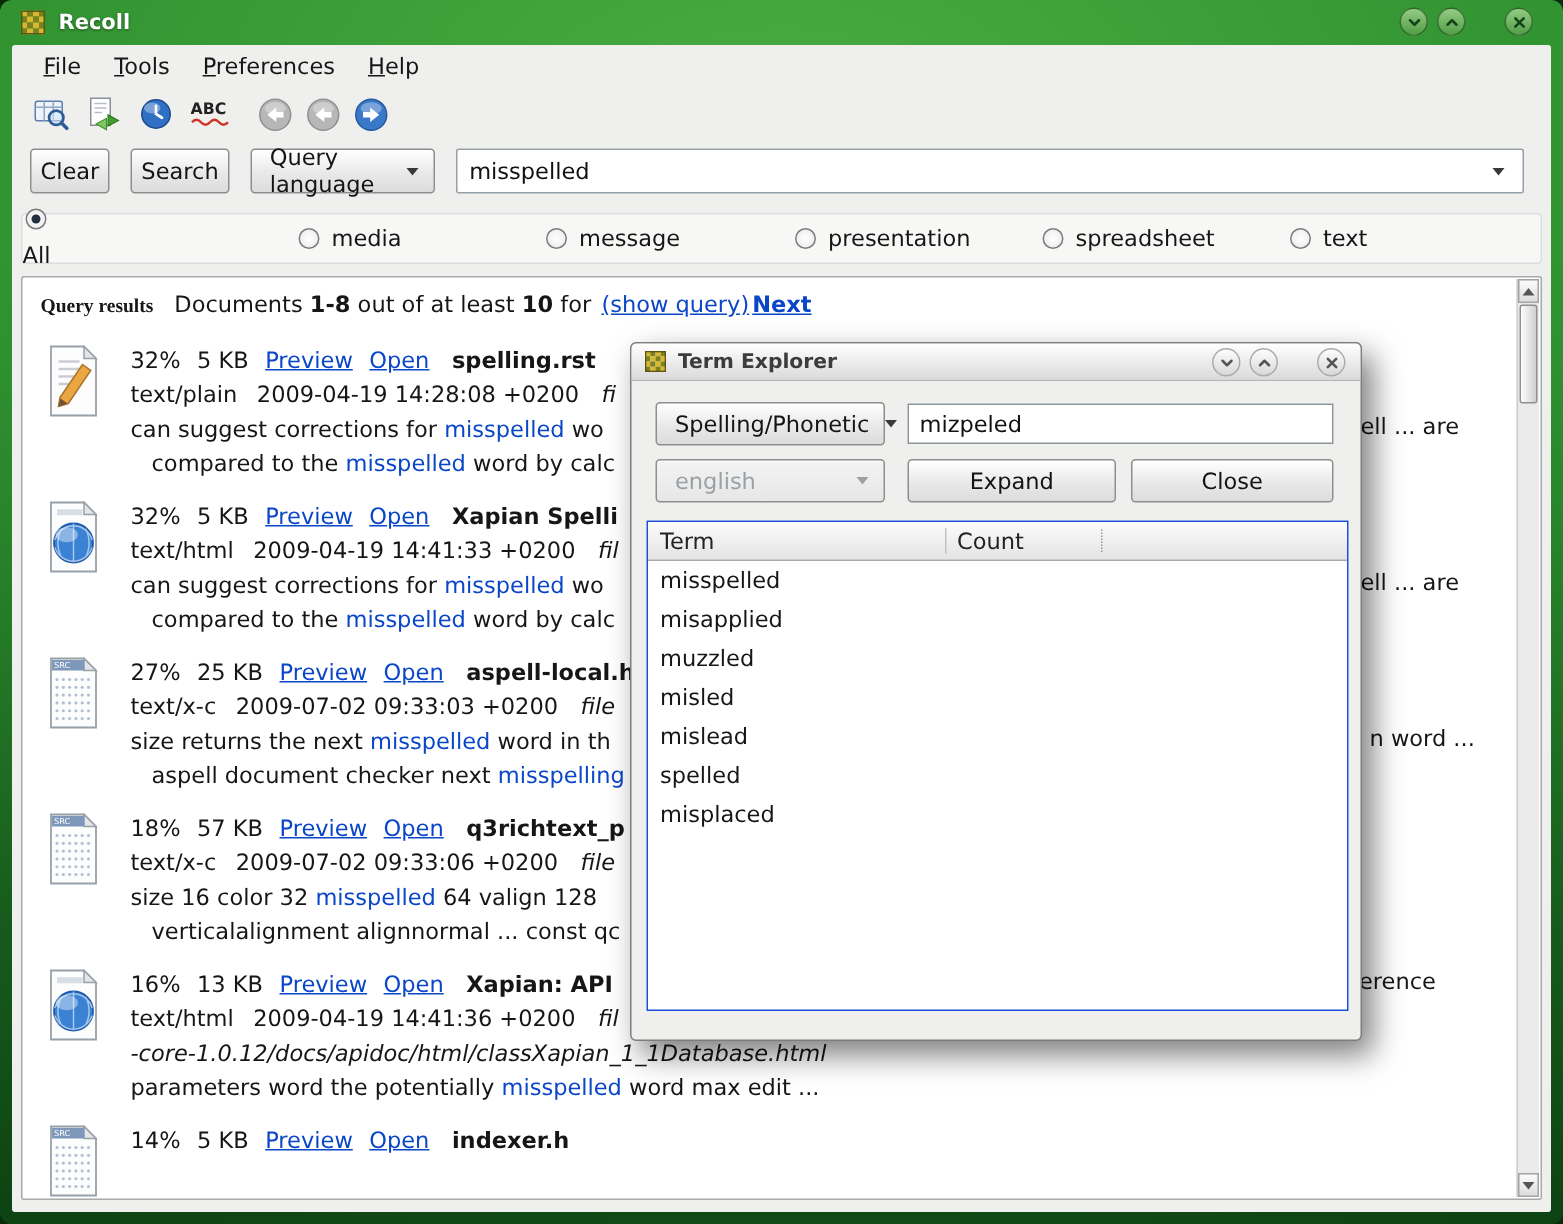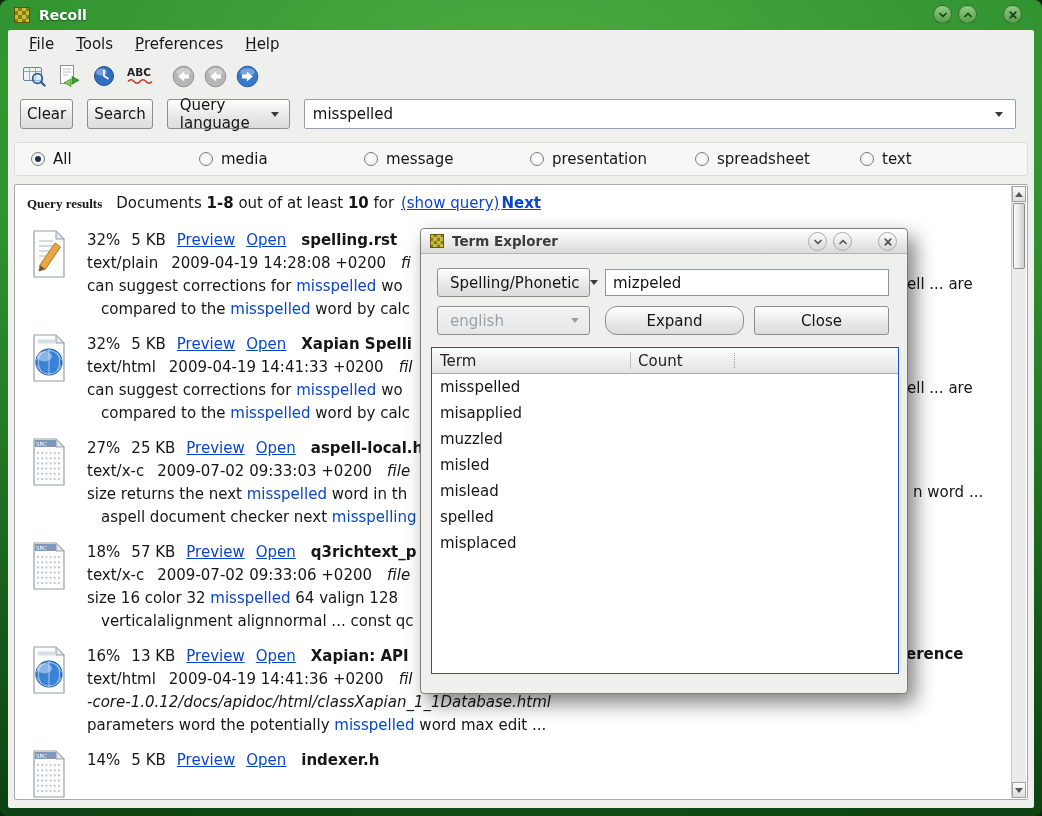--- a/index.html
+++ b/index.html
@@ -76,21 +76,21 @@
   .rline{height:23px;line-height:23px;font-size:15px;white-space:nowrap;}
   .tok{margin-right:11px;}
   .fname{font-weight:bold;margin-left:4px;}
   .itext .link{margin-right:11px;}
   .mime{margin-right:13px;}
   .fdate{margin-right:15px;}
   .iturl{font-style:italic;}
   .hl{color:var(--link);}
   .snippet.indent{padding-left:14px;}
   .frag{position:absolute;font-size:15px;white-space:nowrap;}
-  .frag.fb{font-weight:bold;}
+  .frag.fb{font-weight:normal;}
 
   .vscroll{position:absolute;top:1px;right:1px;bottom:1px;width:15px;background:#ebebeb;border-left:1px solid #cccccc;}
   .sbtn{position:absolute;left:0;right:0;height:16px;background:linear-gradient(#fbfbfb,#dddddd);
     border:1px solid #a3a3a3;display:flex;align-items:center;justify-content:center;cursor:pointer;}
   .sbtn.up{top:0;} .sbtn.down{bottom:0;}
   .sbtn::after{content:'';width:0;height:0;border-left:4px solid transparent;border-right:4px solid transparent;}
   .sbtn.up::after{border-bottom:5px solid #555;}
   .sbtn.down::after{border-top:5px solid #555;}
   .sthumb{position:absolute;left:1px;width:12px;top:17px;height:66px;border:1px solid #8f8f8f;border-radius:2px;
     background:linear-gradient(90deg,#fdfdfd,#cfcfcf);cursor:grab;}
@@ -101,21 +101,21 @@
     box-shadow:7px 9px 20px rgba(0,0,0,.5);}
   .dtitlebar{position:relative;height:25px;background:linear-gradient(#ffffff,#dadada);
     border-bottom:1px solid #b5b5b5;border-radius:4px 4px 0 0;display:flex;align-items:center;
     padding-left:9px;gap:8px;}
   .dtitle{font-size:13.5px;font-weight:bold;color:#3c3c3c;}
   .dcombo{position:absolute;left:16px;top:39px;width:153px;height:29px;}
   .dinput{position:absolute;left:184px;top:40px;width:284px;height:27px;border:1px solid #8d959c;background:#fff;
     font-family:inherit;font-size:15px;padding:0 7px;color:#111;}
   .dcombo2{position:absolute;left:16px;top:77px;width:153px;height:29px;}
   .disabled{color:#9aa0a4;background:linear-gradient(#f3f3f3,#e7e7e7);cursor:default;}
-  .expand{position:absolute;left:184px;top:77px;width:139px;height:29px;border-radius:12px;}
+  .expand{position:absolute;left:184px;top:77px;width:139px;height:29px;}
   .closeb{position:absolute;left:333px;top:77px;width:135px;height:29px;}
   .tbl{position:absolute;left:10px;top:118px;width:468px;height:327px;background:#fff;border:1px solid #1d4ed8;overflow:hidden;}
   .thead{position:relative;height:26px;background:linear-gradient(#fcfcfc,#e3e3e3);border-bottom:1px solid #a8a8a8;
     font-size:15px;color:#222;}
   .th1{position:absolute;left:8px;line-height:26px;}
   .th2{position:absolute;left:206px;line-height:26px;}
   .thdiv{position:absolute;left:198px;top:4px;bottom:4px;width:0;border-left:1px solid #c2c2c2;}
   .thhandle{position:absolute;left:302px;top:5px;bottom:5px;width:0;border-left:1px dotted #9a9a9a;}
   .trow{height:26px;line-height:26px;font-size:15px;padding-left:8px;cursor:pointer;}
 </style>
@@ -239,21 +239,21 @@
         <span>Query language</span>
         <span class="caret"></span>
       </div>
       <div class="sfield">
         <input value="misspelled" style="">
         <span class="caret"></span>
       </div>
     </div>
 
     <div class="filterrow" id="filterrow">
-        <div class="radio" style="left: 16px;">
+        <div class="radio" style="left: 0; flex-direction: column;">
           <span class="rb sel"></span>
           <span>All</span>
         </div>
         <div class="radio" style="left: 184px;">
           <span class="rb"></span>
           <span>media</span>
         </div>
         <div class="radio" style="left: 349px;">
           <span class="rb"></span>
           <span>message</span>

